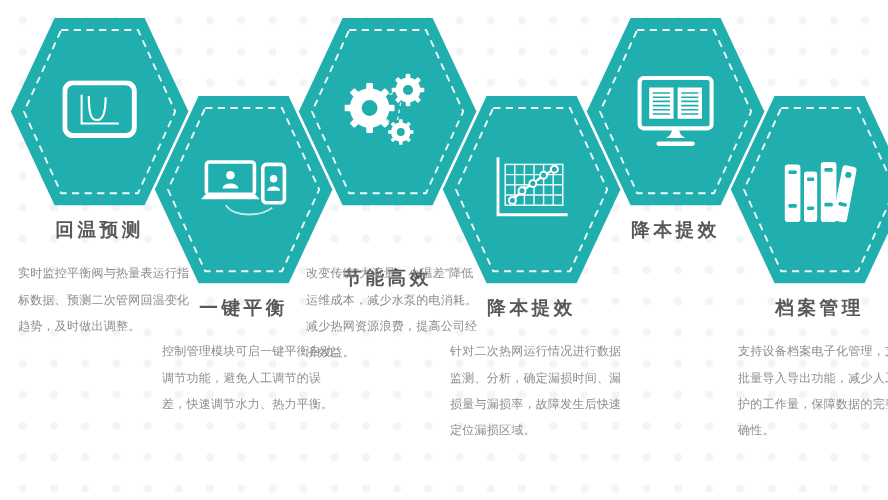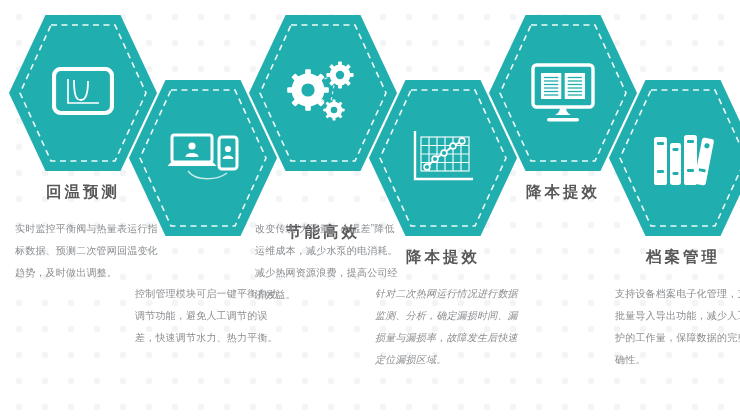--- a/index.html
+++ b/index.html
@@ -104,21 +104,21 @@
   #card-1 .card-title { top: 168px; }
   #card-3 .card-title { top: 168px; margin-top: 40px; }
   #card-5 .card-title { top: 168px; }
   #card-2 .card-title { top: 168px; }
   #card-4 .card-title { top: 168px; }
   #card-6 .card-title { top: 168px; }
 
   #card-1 .card-desc { left: 7px;  top: 204px; width: 146px; }
   #card-2 .card-desc { left: 7px;  top: 204px; width: 146px; }
   #card-3 .card-desc { left: 7px;  top: 204px; width: 146px; }
-  #card-4 .card-desc { left: 7px;  top: 204px; width: 146px; font-style: italic; }
+  #card-4 .card-desc { left: 7px;  top: 204px; width: 146px; }
   #card-5 .card-desc { left: 7px;  top: 204px; width: 146px; }
   #card-6 .card-desc { left: 7px;  top: 204px; width: 143px; }
 </style>
 </head>
 <body>
 
 <div id="dot-bg"></div>
 
 <div id="stage">
 
@@ -155,20 +155,21 @@
         <path d="M19.5 27 C19.5 21.5, 32.5 21.5, 32.5 27 Z" fill="#ffffff"></path>
         <path d="M1.5 36 L50.5 36 L47 32.2 L5 32.2 Z" fill="#ffffff"></path>
 
         <rect x="53" y="7" width="18" height="32" rx="3" ry="3" fill="none" stroke="#ffffff" stroke-width="3"></rect>
         <circle cx="62" cy="19" r="3.1" fill="#ffffff"></circle>
         <path d="M56.6 29 C56.6 24.3, 67.4 24.3, 67.4 29 Z" fill="#ffffff"></path>
 
         <path d="M22 41 C30 52, 52 50, 61 43" fill="none" stroke="#ffffff" stroke-width="1.5" opacity="0.75"></path>
       </svg>
     </div>
+    <div class="card-title">一键平衡</div>
     <div class="card-desc">控制管理模块可启一键平衡自动调节功能，避免人工调节的误差，快速调节水力、热力平衡。</div>
   </div>
 
   <div class="card" id="card-3">
     <div class="hex">
       <svg width="150" height="158" viewBox="0 0 150 158">
         <polygon class="hex-fill" points="37.5,1 112.5,1 149,79 112.5,157 37.5,157 1,79"></polygon>
         <polygon class="hex-dash" points="43,11 107,11 138,79 107,147 43,147 12,79"></polygon>
       </svg>
     </div>

